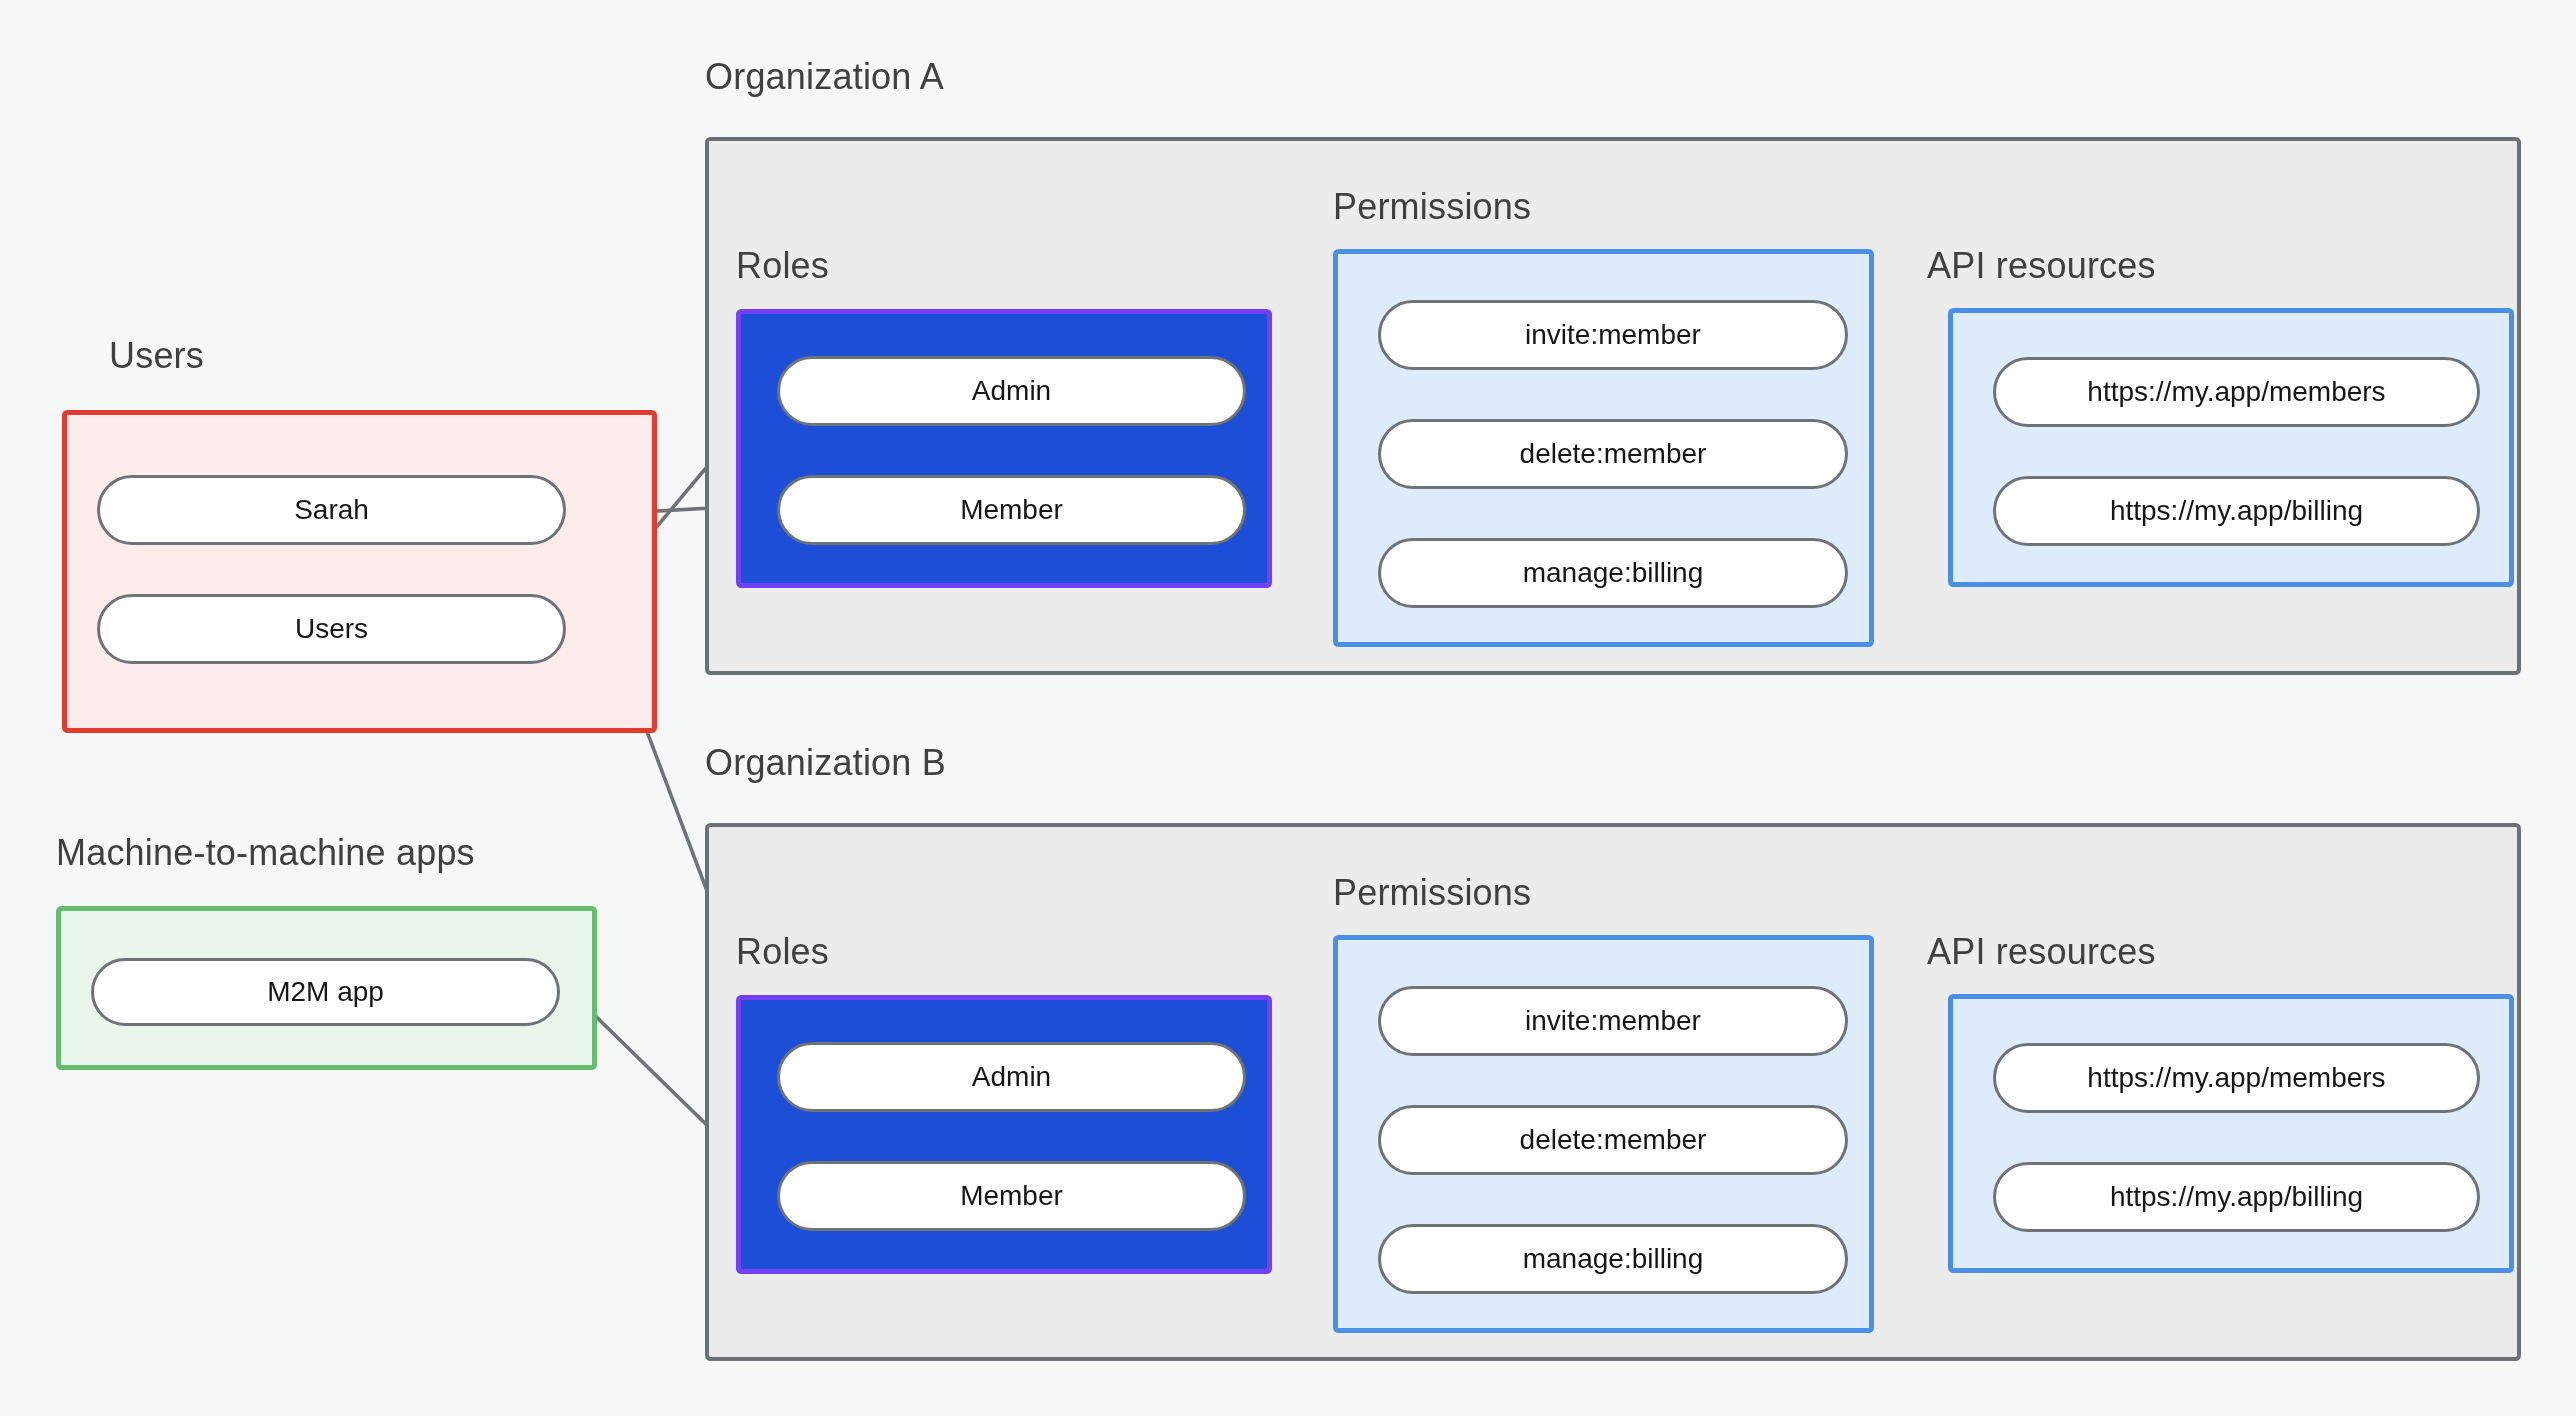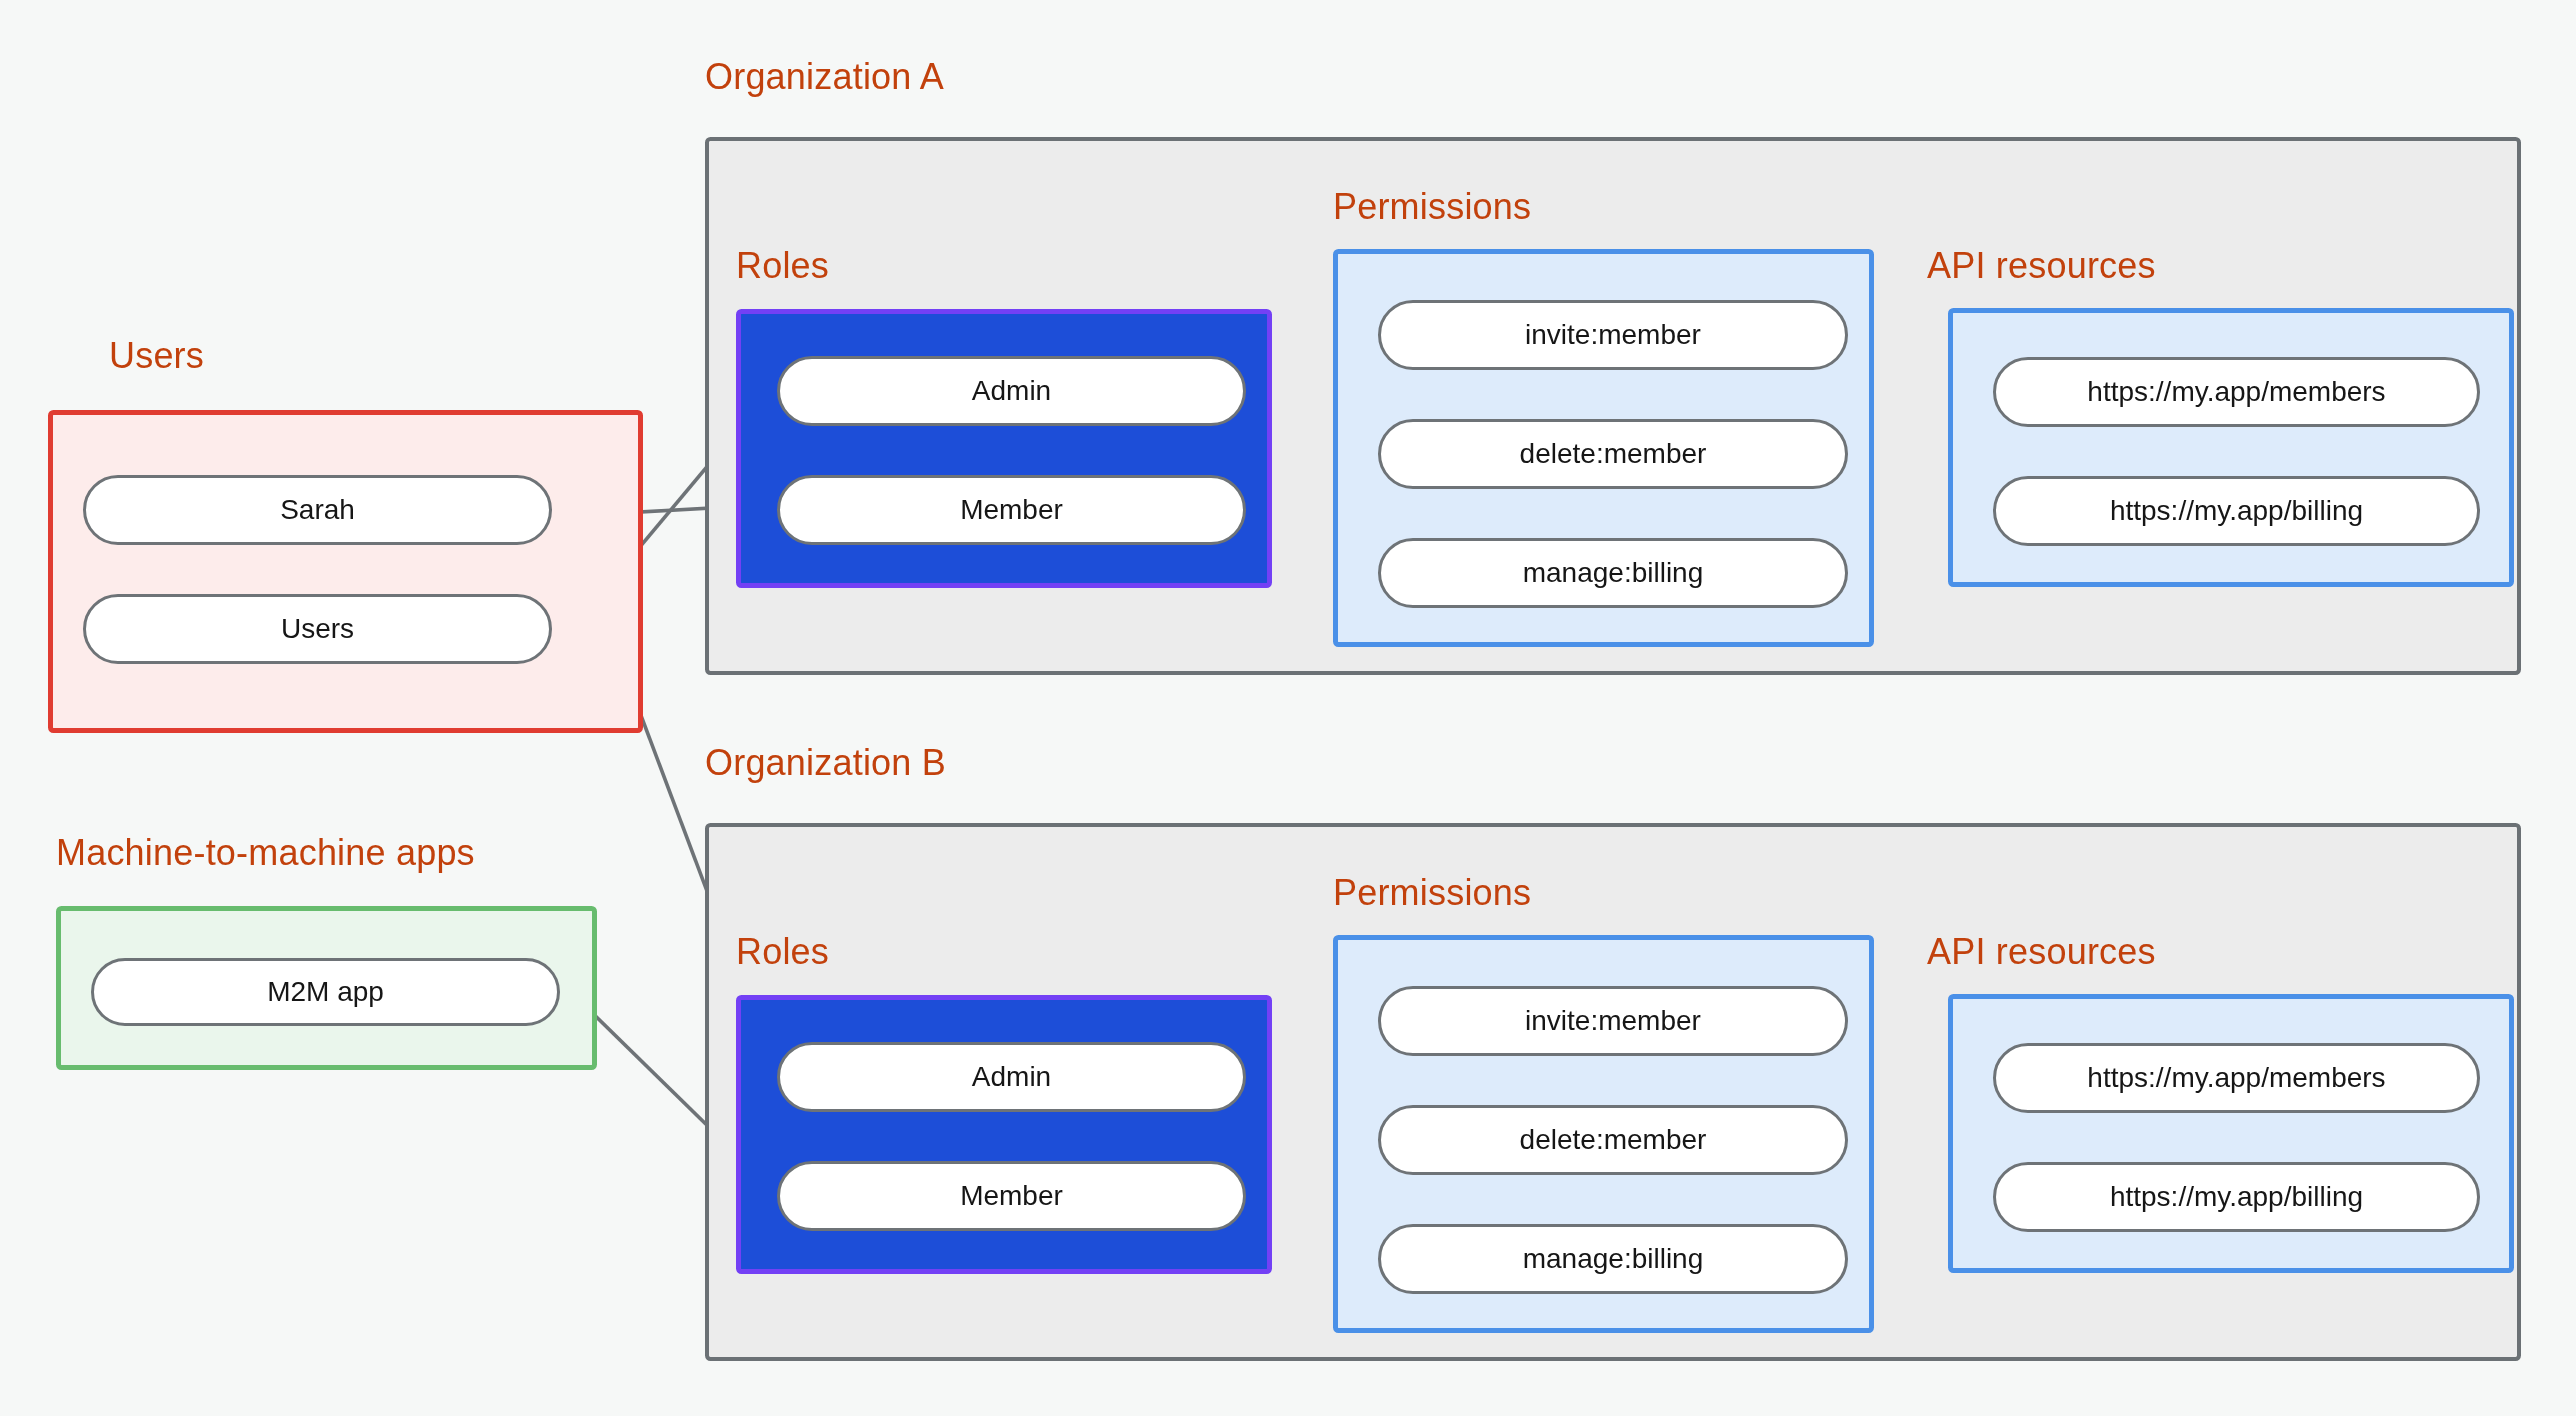--- a/index.html
+++ b/index.html
@@ -11,21 +11,21 @@
     position: relative;
     width: 2576px;
     height: 1416px;
     background: #f6f8f7;
     font-family: "Liberation Sans", sans-serif;
     overflow: hidden;
   }
   .section-label {
     position: absolute;
     font-size: 36px;
-    color: #c2410c;
+    color: #404040;
     white-space: nowrap;
     letter-spacing: 0.2px;
   }
   .group-box {
     position: absolute;
     box-sizing: border-box;
     border-radius: 5.4px;
   }
   .org-box {
     background: #ececec;
@@ -117,21 +117,21 @@
     <circle cx="1518" cy="1389" r="11"></circle>
 
     <circle cx="2170" cy="428" r="11"></circle>
     <circle cx="2170" cy="560" r="11"></circle>
     <circle cx="2170" cy="1190" r="11"></circle>
     <circle cx="2170" cy="1323" r="11"></circle>
   </svg>
 
   <div class="section-label" style="left:72px; top:335px;margin-left:37px;">Users</div>
 
-  <div class="group-box users-box" style="left:48px; top:410px; width:595px; height:323px;">
+  <div class="group-box users-box" style="left:62px; top:410px; width:595px; height:323px;">
     <div class="pill" style="left:30px; top:60px; width:469px; height:70px;">Sarah</div>
     <div class="pill" style="left:30px; top:179px; width:469px; height:70px;">Users</div>
   </div>
 
   <div class="section-label" style="left:56px; top:832px;">Machine-to-machine apps</div>
 
   <div class="group-box m2m-box" style="left:56px; top:906px; width:541px; height:164px;">
     <div class="pill" style="left:30px; top:47px; width:469px; height:68px;">M2M app</div>
   </div>
 

